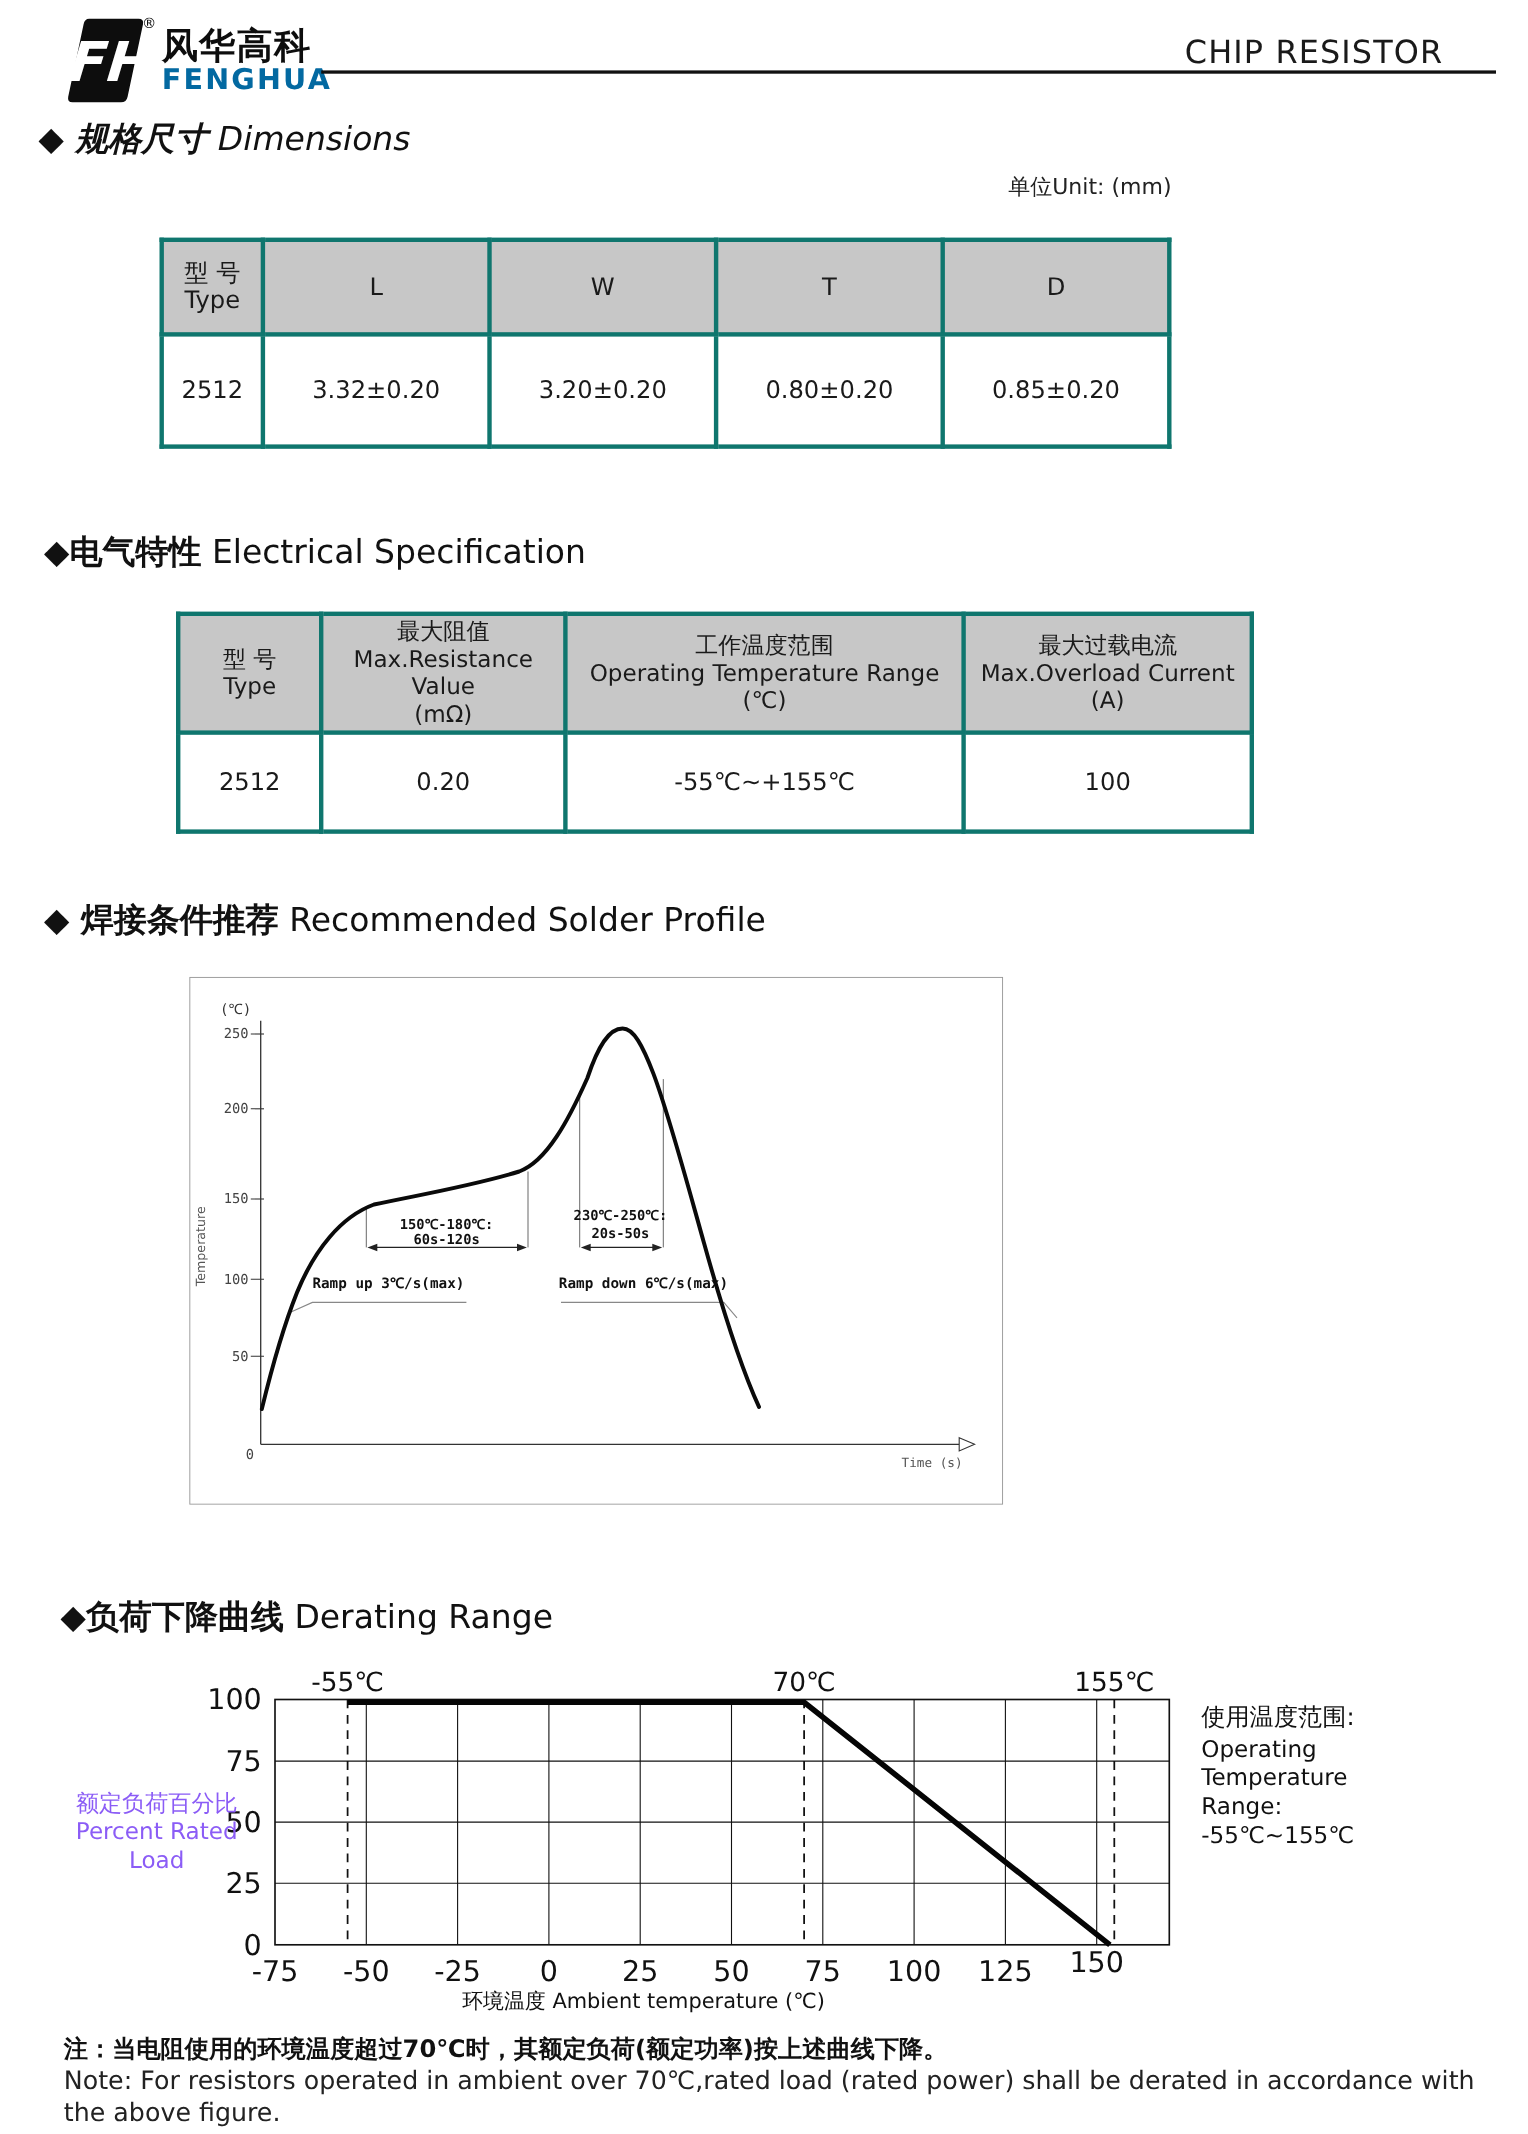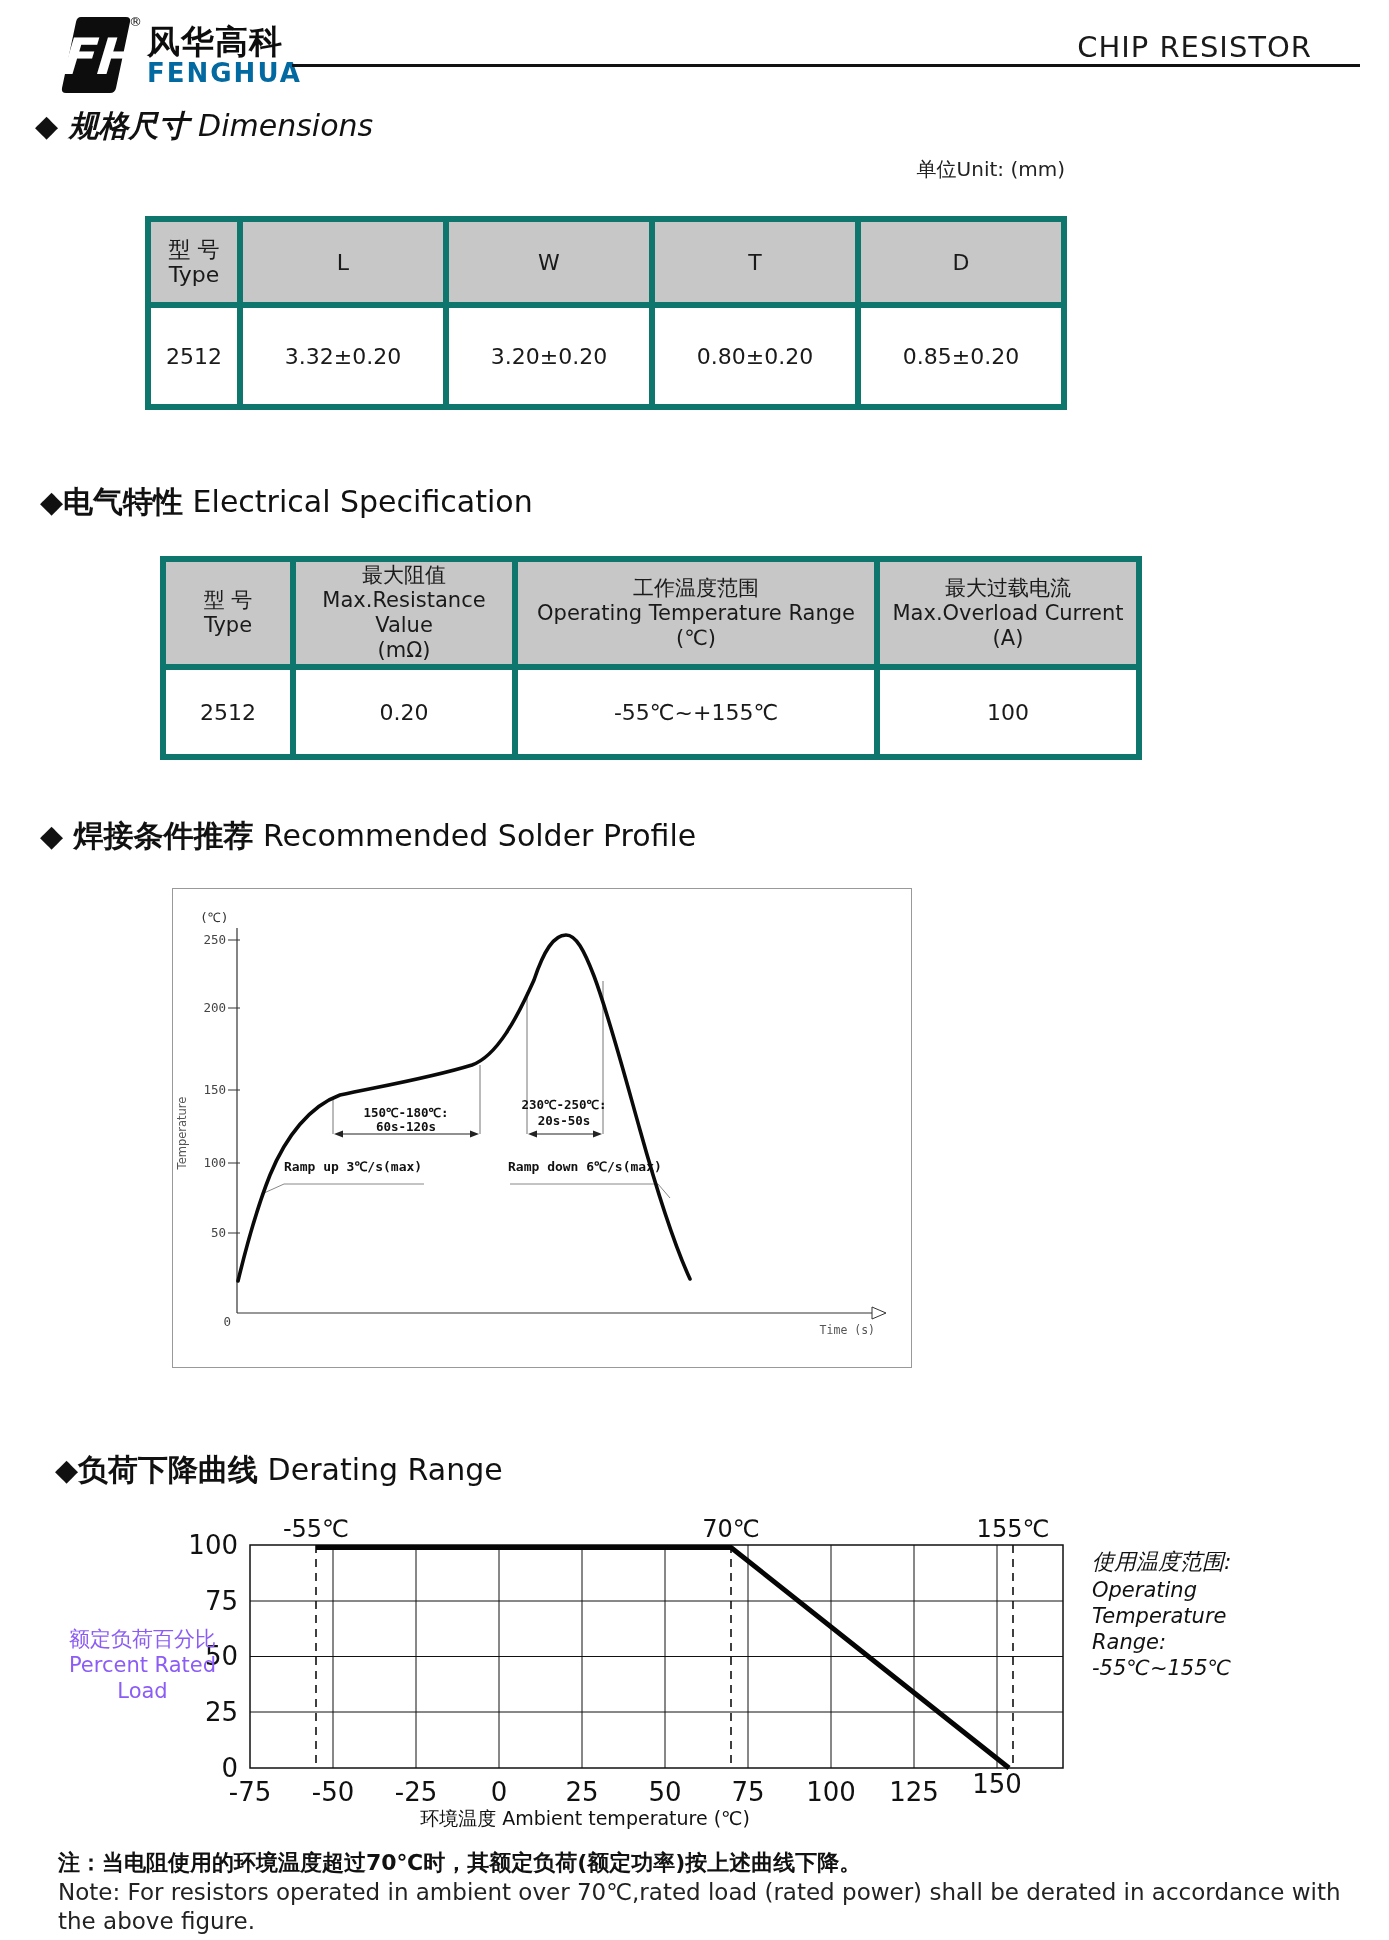--- a/index.html
+++ b/index.html
@@ -17,21 +17,21 @@
   
   .sec-h{font-size:30px;white-space:nowrap;}
   .sec-h .cn{font-weight:bold;}
   .sec-h .en{font-weight:normal;}
 
   .unit-label{font-size:20px;text-align:right;color:#222;}
 
   
   table.spec{border-collapse:collapse;table-layout:fixed;background:#fff;}
   table.spec{border:3px solid #111;}
-  table.spec td{border:6px solid #0f766e;text-align:center;vertical-align:middle;
+  table.spec td{border:4px solid #0f766e;text-align:center;vertical-align:middle;
                 font-size:22px;color:#1a1a1a;padding:0;}
   table.spec td.hdr{background:#c7c7c7;}
   .hline{display:block;line-height:25px;}
   .hline.small{font-size:21px;}
 
   .note-cn{font-size:22px;font-weight:600;color:#111;}
   .note-en{font-size:23px;color:#222;line-height:29px;}
 
   .axis-block{text-align:center;color:#8b5cf6;}
   .axis-block .cn{font-size:21px;line-height:26px;}
@@ -271,21 +271,21 @@
       <text x="854" y="298">125</text>
       <text x="937" y="290">150</text>
     </g>
   </svg>
 
   <div class="abs axis-block" style="left:45px;top:1626px;width:195px;">
     <div class="cn">额定负荷百分比</div>
     <div class="en">Percent Rated Load</div>
   </div>
   <div class="abs x-caption" style="left:355px;top:1806px;width:460px;">环境温度 Ambient temperature (℃)</div>
-  <div class="abs side-note" style="left:1092px;top:1547px;width:295px;font-style:italic;">
+  <div class="abs side-note" style="left:1092px;top:1547px;width:295px;">
     <div class="cn">使用温度范围:</div>
     <div class="en">Operating</div>
     <div class="en">Temperature</div>
     <div class="en">Range:</div>
     <div class="en">-55℃~155℃</div>
   </div>
 
   <div class="abs note-cn" style="left:58px;top:1848px;width:1320px;">注：当电阻使用的环境温度超过70℃时，其额定负荷(额定功率)按上述曲线下降。</div>
   <div class="abs note-en" style="left:58px;top:1878px;width:1325px;">Note: For resistors operated in ambient over 70℃,rated load (rated power) shall be derated in accordance with the above figure.</div>
 

